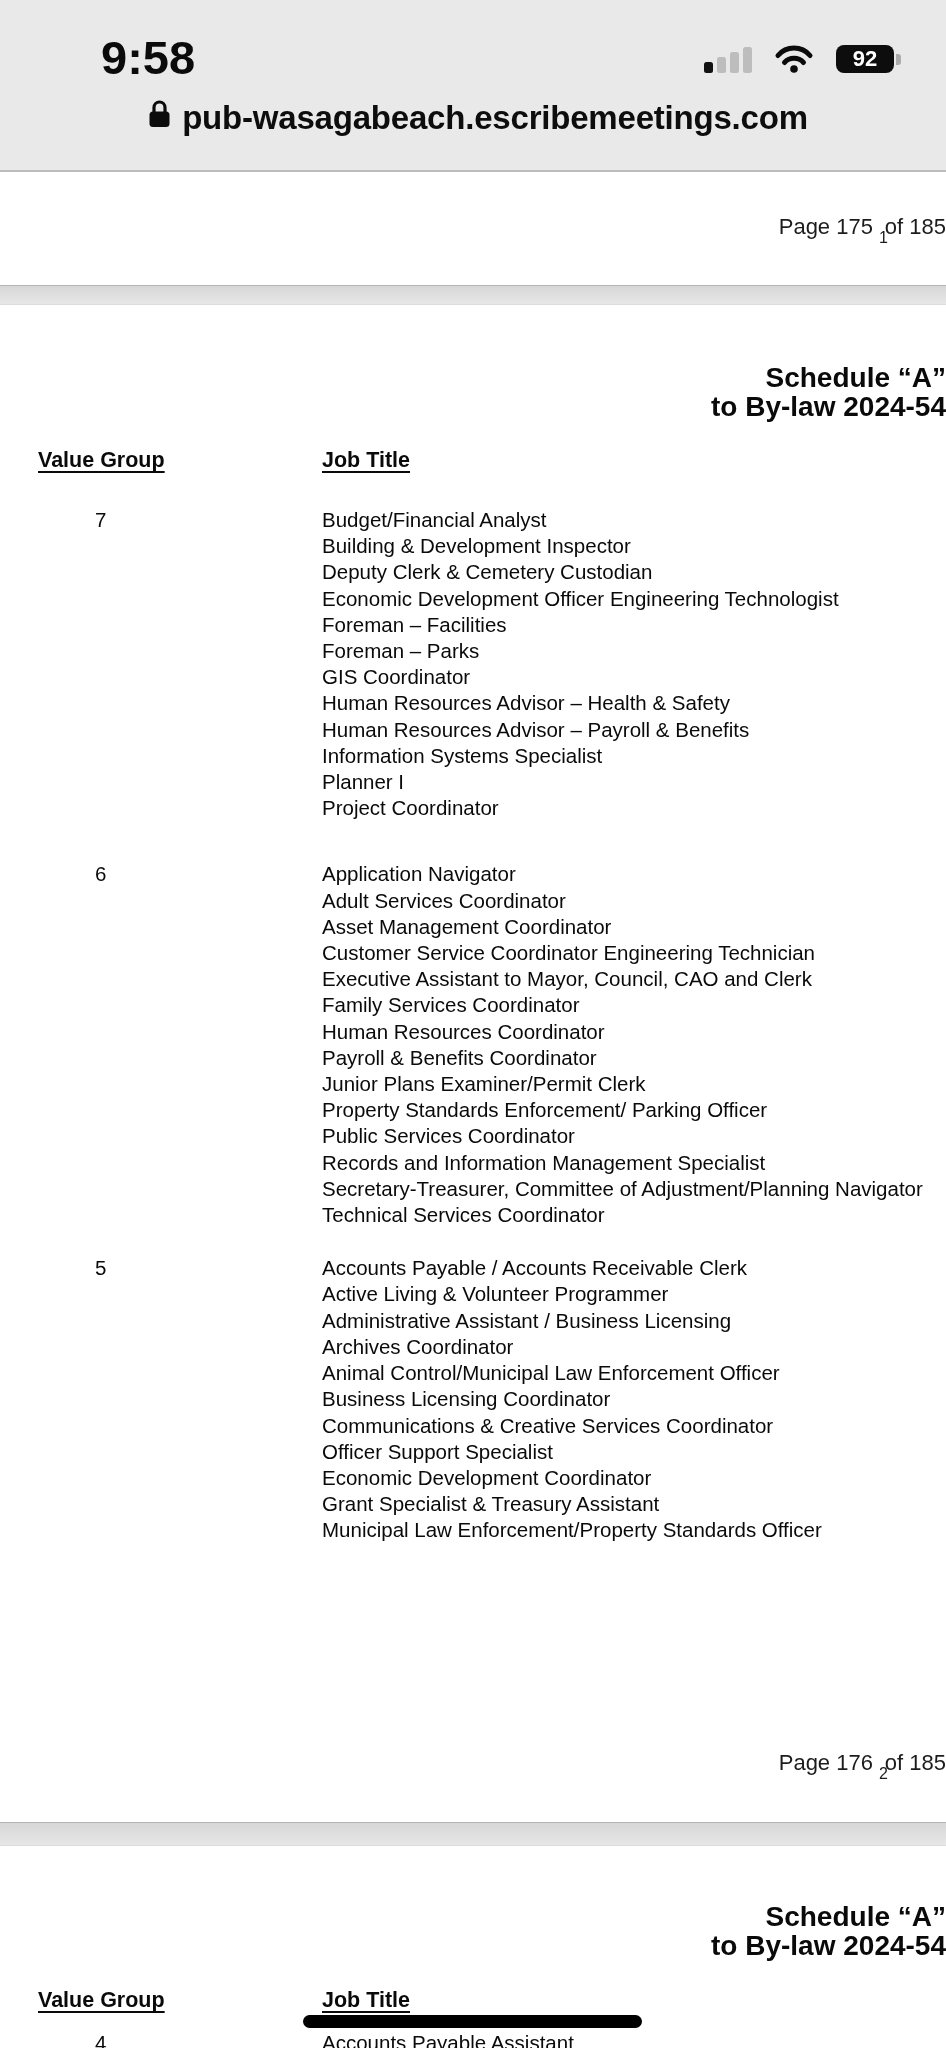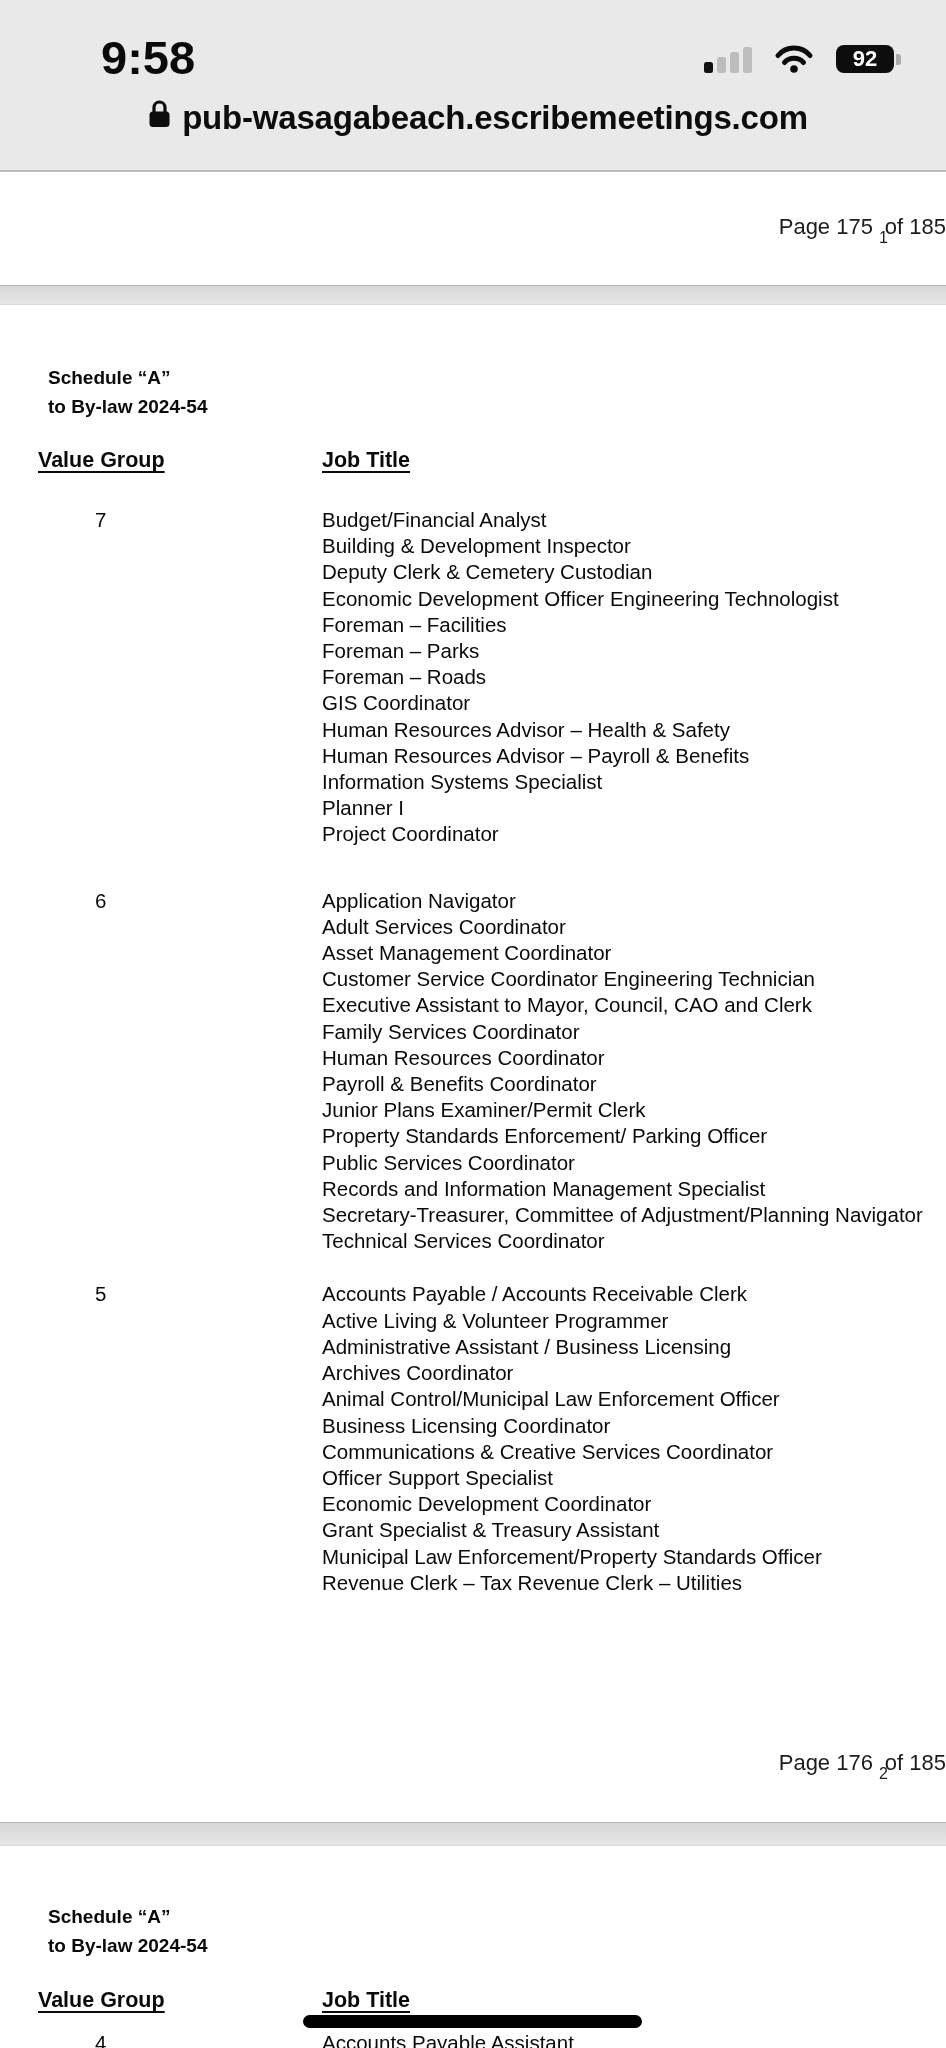--- a/index.html
+++ b/index.html
@@ -37,21 +37,21 @@
     background:linear-gradient(180deg,#d7d7d7,#e7e7e7);border-top:1px solid #b5b5b5;border-bottom:1px solid #dcdcdc;}
   .gap-1{top:285px;height:20px;}
   .gap-2{top:1822px;height:24px;}
 
   .page-footer{position:absolute;left:0;width:100%;text-align:right;font-size:22px;color:#1c1c1c;
     padding-left:28px;box-sizing:border-box;line-height:26px;}
   .page-175 .page-footer{top:42px;}
   .footer-176{top:1445px;}
   .footer-sub{display:inline-block;position:relative;top:9px;font-size:16px;margin:0 -3px 0 6px;}
 
-  .doc-heading{position:absolute;left:0;width:100%;text-align:left;font-weight:700;font-size:19px;
+  .doc-heading{position:absolute;left:0;width:100%;text-align:right;font-weight:700;font-size:28px;
     line-height:29px;color:#0a0a0a;padding-left:48px;box-sizing:border-box;}
   .page-176 .doc-heading{top:58px;}
   .page-177 .doc-heading{top:56px;}
 
   .cols-header{position:absolute;left:0;width:100%;height:30px;font-weight:700;font-size:21.5px;color:#0a0a0a;}
   .page-176 .cols-header{top:143px;}
   .page-177 .cols-header{top:142px;}
   .col-vg{position:absolute;left:38px;text-decoration:underline;text-decoration-thickness:2px;text-underline-offset:4px;}
   .col-jt{position:absolute;left:322px;text-decoration:underline;text-decoration-thickness:2px;text-underline-offset:4px;}
 
@@ -123,21 +123,20 @@
       <div class="groups" id="groups-176">
           <div class="group">
             <div class="vg-num">7</div>
             <div class="titles">
               <div class="jt">Budget/Financial Analyst</div>
               <div class="jt">Building &amp; Development Inspector</div>
               <div class="jt">Deputy Clerk &amp; Cemetery Custodian</div>
               <div class="jt">Economic Development Officer Engineering Technologist</div>
               <div class="jt">Foreman – Facilities</div>
               <div class="jt">Foreman – Parks</div>
-              <div class="jt">Foreman – Roads</div>
               <div class="jt">GIS Coordinator</div>
               <div class="jt">Human Resources Advisor – Health &amp; Safety</div>
               <div class="jt">Human Resources Advisor – Payroll &amp; Benefits</div>
               <div class="jt">Information Systems Specialist</div>
               <div class="jt">Planner I</div>
               <div class="jt">Project Coordinator</div>
             </div>
           </div>
           <div class="group">
             <div class="vg-num">6</div>
@@ -165,21 +164,20 @@
               <div class="jt">Active Living &amp; Volunteer Programmer</div>
               <div class="jt">Administrative Assistant / Business Licensing</div>
               <div class="jt">Archives Coordinator</div>
               <div class="jt">Animal Control/Municipal Law Enforcement Officer</div>
               <div class="jt">Business Licensing Coordinator</div>
               <div class="jt">Communications &amp; Creative Services Coordinator</div>
               <div class="jt">Officer Support Specialist</div>
               <div class="jt">Economic Development Coordinator</div>
               <div class="jt">Grant Specialist &amp; Treasury Assistant</div>
               <div class="jt">Municipal Law Enforcement/Property Standards Officer</div>
-              <div class="jt">Revenue Clerk – Tax Revenue Clerk – Utilities</div>
             </div>
           </div>
         </div>
       <div class="page-footer footer-176">
         <span>Page 176</span><span class="footer-sub">2</span><span>of 185</span>
       </div>
     </section>
 
     <div class="page-gap gap-2"></div>
 

